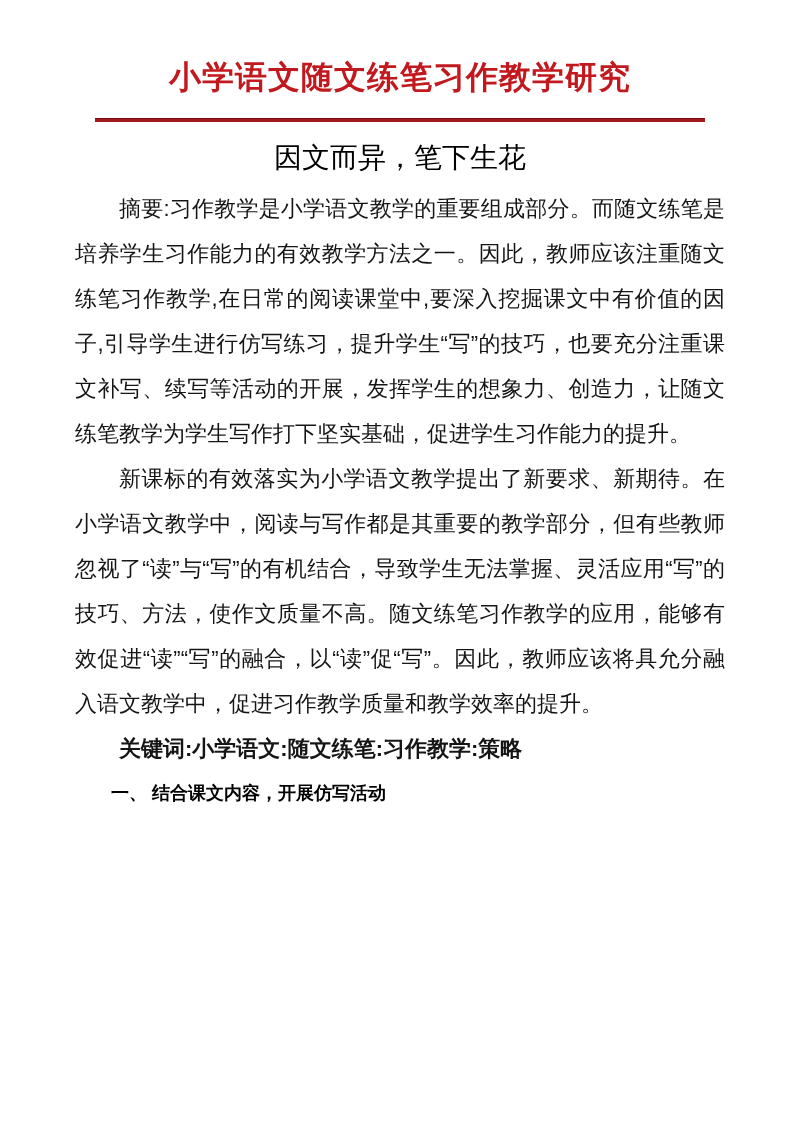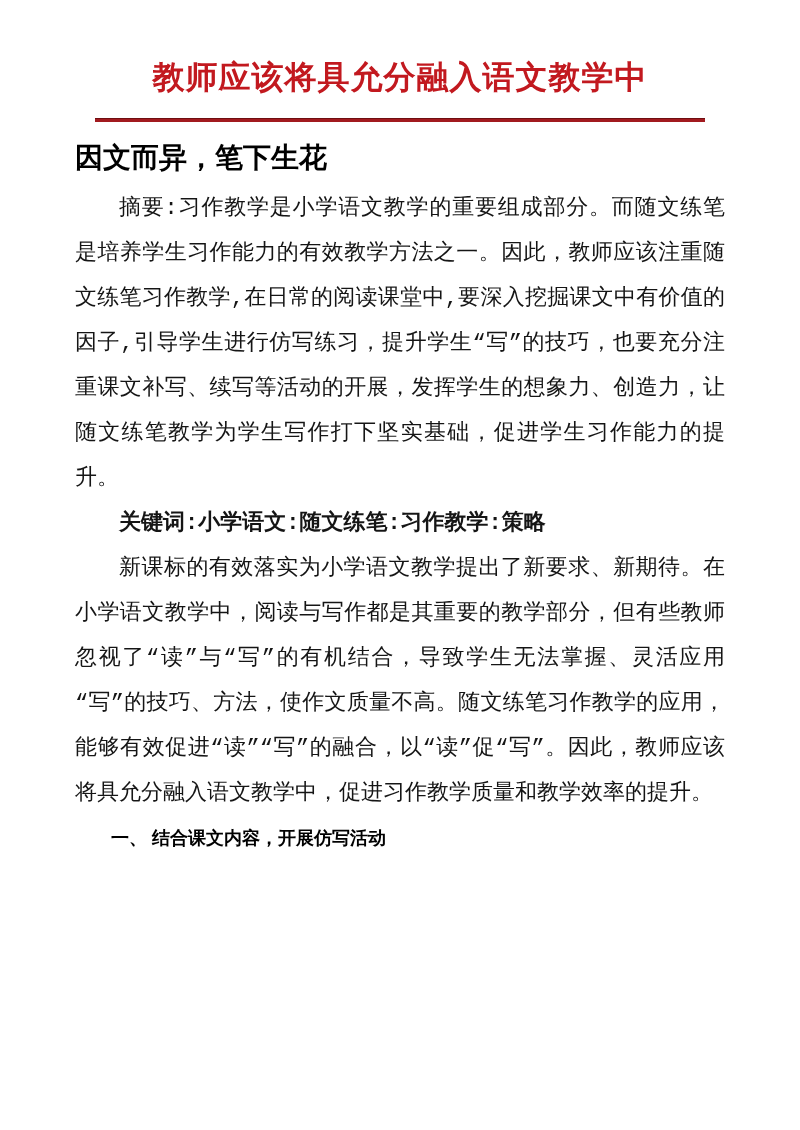--- a/index.html
+++ b/index.html
@@ -39,33 +39,32 @@
     width: 610px;
     height: 4px;
     margin: 20px auto 0 auto;
     background: var(--divider-red);
     border-top: 1px solid #6f0e11;
   }
   .article-subtitle {
     margin: 16px 0 0 0;
     font-size: 28px;
     line-height: 40px;
-    font-weight: bold;
-    text-align: left;
+    font-weight: normal;
+    text-align: center;
     color: #000000;
   }
   .para {
     margin: 8px 0 0 0;
     font-size: 22px;
     line-height: 45px;
     text-align: justify;
     text-justify: inter-character;
     text-indent: 2em;
     color: var(--body-text);
-    font-family: Liberation Mono, monospace;
   }
   .para + .para,
   .para + .section-heading,
   .section-heading + .para {
     margin-top: 0;
   }
   .keywords {
     font-weight: bold;
   }
   .section-heading {
@@ -75,28 +74,28 @@
     font-weight: bold;
     text-indent: 2em;
     color: #000000;
   }
 </style>
 </head>
 <body>
 
 <div class="page">
 
-  <h1 class="doc-title">教师应该将具允分融入语文教学中</h1>
+  <h1 class="doc-title">小学语文随文练笔习作教学研究</h1>
 
   <div class="title-divider"></div>
 
   <h2 class="article-subtitle">因文而异，笔下生花</h2>
 
   <p class="para">摘要:习作教学是小学语文教学的重要组成部分。而随文练笔是培养学生习作能力的有效教学方法之一。因此，教师应该注重随文练笔习作教学,在日常的阅读课堂中,要深入挖掘课文中有价值的因子,引导学生进行仿写练习，提升学生“写”的技巧，也要充分注重课文补写、续写等活动的开展，发挥学生的想象力、创造力，让随文练笔教学为学生写作打下坚实基础，促进学生习作能力的提升。</p>
 
+  <p class="para">新课标的有效落实为小学语文教学提出了新要求、新期待。在小学语文教学中，阅读与写作都是其重要的教学部分，但有些教师忽视了“读”与“写”的有机结合，导致学生无法掌握、灵活应用“写”的技巧、方法，使作文质量不高。随文练笔习作教学的应用，能够有效促进“读”“写”的融合，以“读”促“写”。因此，教师应该将具允分融入语文教学中，促进习作教学质量和教学效率的提升。</p>
+
   <p class="para keywords">关键词:小学语文:随文练笔:习作教学:策略</p>
-
-  <p class="para">新课标的有效落实为小学语文教学提出了新要求、新期待。在小学语文教学中，阅读与写作都是其重要的教学部分，但有些教师忽视了“读”与“写”的有机结合，导致学生无法掌握、灵活应用“写”的技巧、方法，使作文质量不高。随文练笔习作教学的应用，能够有效促进“读”“写”的融合，以“读”促“写”。因此，教师应该将具允分融入语文教学中，促进习作教学质量和教学效率的提升。</p>
 
   <h3 class="section-heading">一、 结合课文内容，开展仿写活动</h3>
 
 
 </div>
 
 </body></html>

